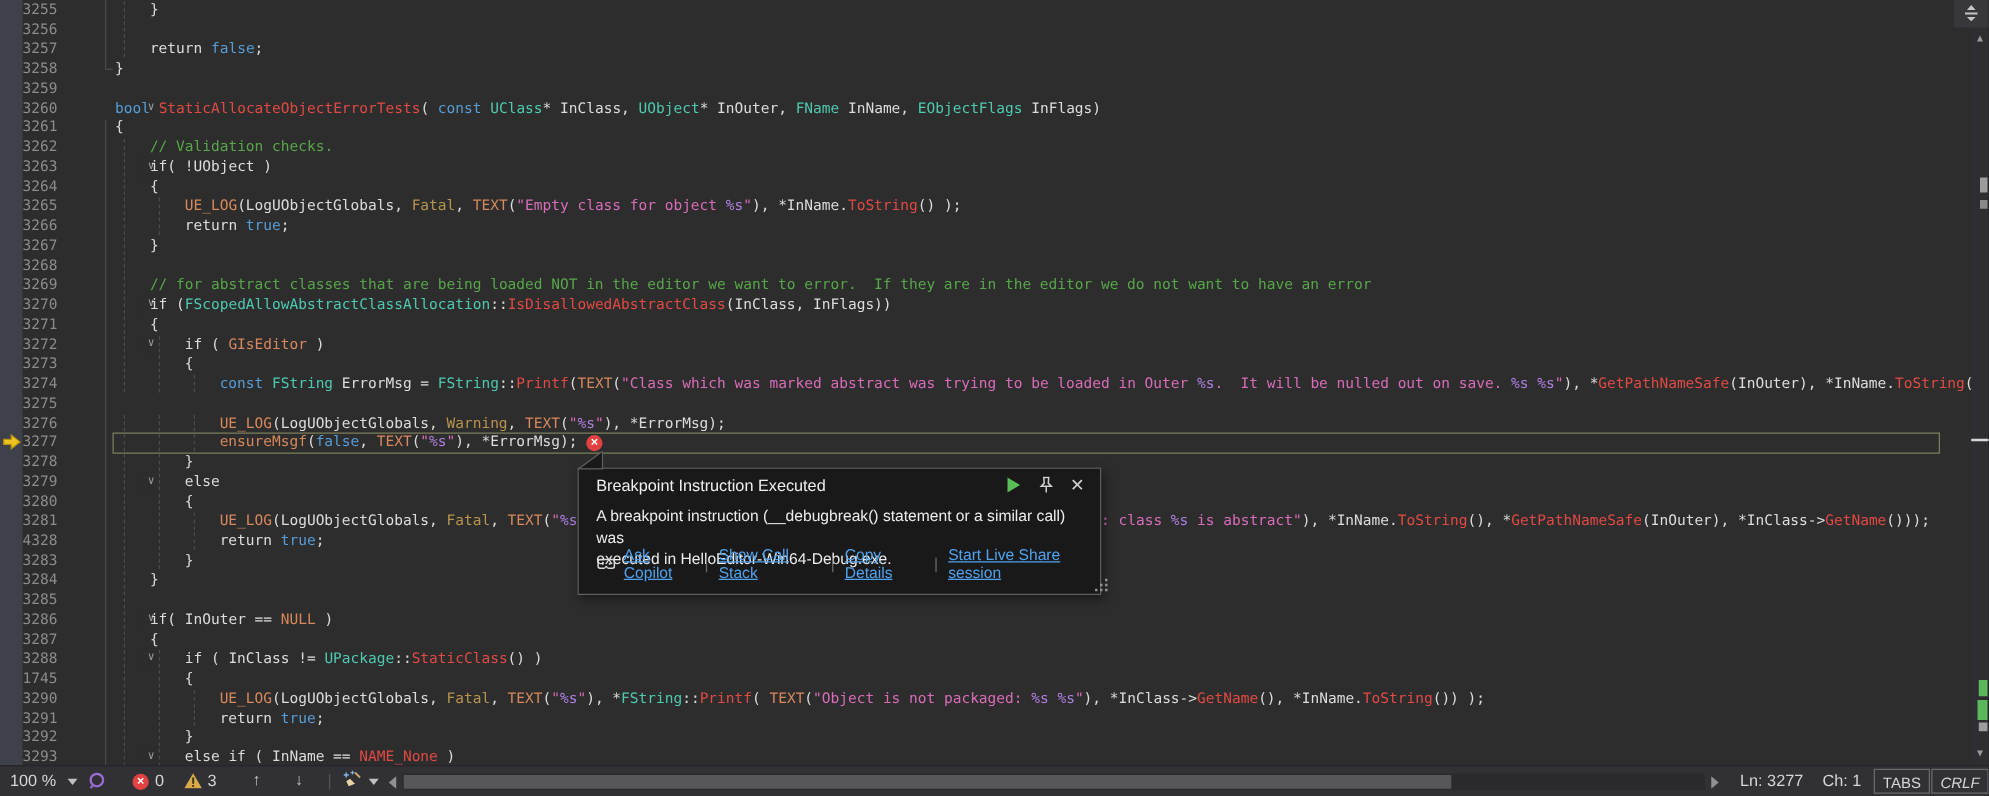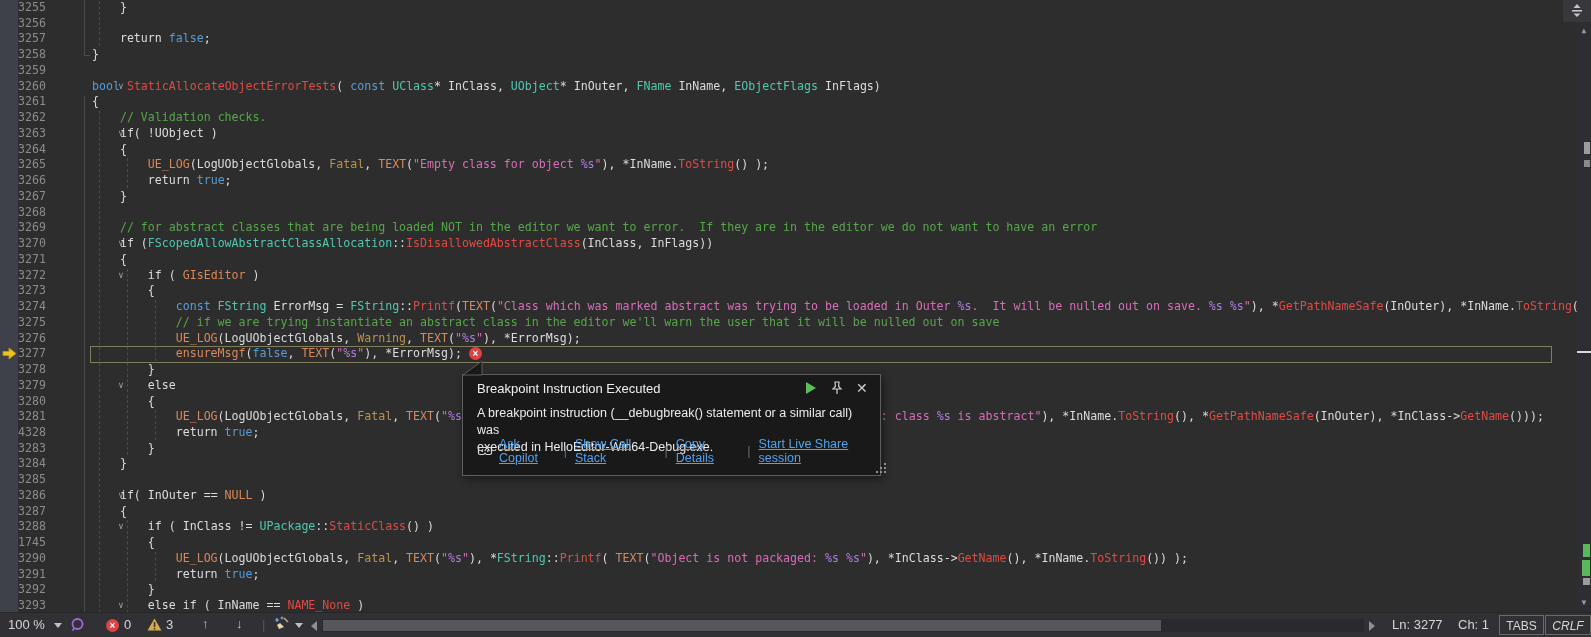--- a/index.html
+++ b/index.html
@@ -97,21 +97,21 @@
         <div class="line" style="top: 157.4px;"><span class="ln">3265</span><span class="fold"></span><span class="code"><span class="gd"></span><span class="gd"></span><span class="tk-m">UE_LOG</span><span class="tk-d">(LogUObjectGlobals, </span><span class="tk-e">Fatal</span><span class="tk-d">, </span><span class="tk-m">TEXT</span><span class="tk-d">(</span><span class="tk-s">"Empty class for object </span><span class="tk-p">%s</span><span class="tk-s">"</span><span class="tk-d">), *InName.</span><span class="tk-f">ToString</span><span class="tk-d">() );</span></span></div>
         <div class="line" style="top: 173.14px;"><span class="ln">3266</span><span class="fold"></span><span class="code"><span class="gd"></span><span class="gd"></span><span class="tk-d">return </span><span class="tk-k">true</span><span class="tk-d">;</span></span></div>
         <div class="line" style="top: 188.88px;"><span class="ln">3267</span><span class="fold"></span><span class="code"><span class="gd"></span><span class="tk-d">}</span></span></div>
         <div class="line" style="top: 204.62px;"><span class="ln">3268</span><span class="fold"></span><span class="code"><span class="gd"></span></span></div>
         <div class="line" style="top: 220.36px;"><span class="ln">3269</span><span class="fold"></span><span class="code"><span class="gd"></span><span class="tk-c">// for abstract classes that are being loaded NOT in the editor we want to error.  If they are in the editor we do not want to have an error</span></span></div>
         <div class="line" style="top: 236.1px;"><span class="ln">3270</span><span class="fold"><span class="chev">∨</span></span><span class="code"><span class="gd"></span><span class="tk-d">if (</span><span class="tk-t">FScopedAllowAbstractClassAllocation</span><span class="tk-d">::</span><span class="tk-f">IsDisallowedAbstractClass</span><span class="tk-d">(InClass, InFlags))</span></span></div>
         <div class="line" style="top: 251.84px;"><span class="ln">3271</span><span class="fold"></span><span class="code"><span class="gd"></span><span class="tk-d">{</span></span></div>
         <div class="line" style="top: 267.58px;"><span class="ln">3272</span><span class="fold"><span class="chev">∨</span></span><span class="code"><span class="gd"></span><span class="gd"></span><span class="tk-d">if ( </span><span class="tk-m">GIsEditor</span><span class="tk-d"> )</span></span></div>
         <div class="line" style="top: 283.32px;"><span class="ln">3273</span><span class="fold"></span><span class="code"><span class="gd"></span><span class="gd"></span><span class="tk-d">{</span></span></div>
         <div class="line" style="top: 299.06px;"><span class="ln">3274</span><span class="fold"></span><span class="code"><span class="gd"></span><span class="gd"></span><span class="gd"></span><span class="tk-k">const </span><span class="tk-t">FString</span><span class="tk-d"> ErrorMsg = </span><span class="tk-t">FString</span><span class="tk-d">::</span><span class="tk-f">Printf</span><span class="tk-d">(</span><span class="tk-m">TEXT</span><span class="tk-d">(</span><span class="tk-s">"Class which was marked abstract was trying to be loaded in Outer </span><span class="tk-p">%s</span><span class="tk-s">.  It will be nulled out on save. </span><span class="tk-p">%s</span><span class="tk-s"> </span><span class="tk-p">%s</span><span class="tk-s">"</span><span class="tk-d">), *</span><span class="tk-f">GetPathNameSafe</span><span class="tk-d">(InOuter), *InName.</span><span class="tk-f">ToString</span><span class="tk-d">()</span></span></div>
-        <div class="line" style="top: 314.8px;"><span class="ln">3275</span><span class="fold"></span><span class="code"><span class="gd"></span><span class="gd"></span><span class="gd"></span><span class="tk-c">// if we are trying instantiate an abstract class in the editor we'll warn the user that it will be nulled out on save</span></span></div>
+        <div class="line" style="top: 314.8px;"><span class="ln">3275</span><span class="fold"></span></div>
         <div class="line" style="top: 330.54px;"><span class="ln">3276</span><span class="fold"></span><span class="code"><span class="gd"></span><span class="gd"></span><span class="gd"></span><span class="tk-m">UE_LOG</span><span class="tk-d">(LogUObjectGlobals, </span><span class="tk-e">Warning</span><span class="tk-d">, </span><span class="tk-m">TEXT</span><span class="tk-d">(</span><span class="tk-s">"</span><span class="tk-p">%s</span><span class="tk-s">"</span><span class="tk-d">), *ErrorMsg);</span></span></div>
         <div class="line" style="top: 346.28px;"><span class="ln">3277</span><span class="fold"></span><span class="code"><span class="gd"></span><span class="gd"></span><span class="gd"></span><span class="tk-m">ensureMsgf</span><span class="tk-d">(</span><span class="tk-k">false</span><span class="tk-d">, </span><span class="tk-m">TEXT</span><span class="tk-d">(</span><span class="tk-s">"</span><span class="tk-p">%s</span><span class="tk-s">"</span><span class="tk-d">), *ErrorMsg);</span><span class="errdot">×</span></span></div>
         <div class="line" style="top: 362.02px;"><span class="ln">3278</span><span class="fold"></span><span class="code"><span class="gd"></span><span class="gd"></span><span class="tk-d">}</span></span></div>
         <div class="line" style="top: 377.76px;"><span class="ln">3279</span><span class="fold"><span class="chev">∨</span></span><span class="code"><span class="gd"></span><span class="gd"></span><span class="tk-d">else</span></span></div>
         <div class="line" style="top: 393.5px;"><span class="ln">3280</span><span class="fold"></span><span class="code"><span class="gd"></span><span class="gd"></span><span class="tk-d">{</span></span></div>
         <div class="line" style="top: 409.24px;"><span class="ln">3281</span><span class="fold"></span><span class="code"><span class="gd"></span><span class="gd"></span><span class="gd"></span><span class="tk-m">UE_LOG</span><span class="tk-d">(LogUObjectGlobals, </span><span class="tk-e">Fatal</span><span class="tk-d">, </span><span class="tk-m">TEXT</span><span class="tk-d">(</span><span class="tk-s">"</span><span class="tk-p">%s</span><span class="tk-s">"</span><span class="tk-d">), *</span><span class="tk-t">FString</span><span class="tk-d">::</span><span class="tk-f">Printf</span><span class="tk-d">( </span><span class="tk-m">TEXT</span><span class="tk-d">(</span><span class="tk-s">"Cannot create a new object in </span><span class="tk-p">%s</span><span class="tk-s">: class </span><span class="tk-p">%s</span><span class="tk-s"> is abstract"</span><span class="tk-d">), *InName.</span><span class="tk-f">ToString</span><span class="tk-d">(), *</span><span class="tk-f">GetPathNameSafe</span><span class="tk-d">(InOuter), *InClass-&gt;</span><span class="tk-f">GetName</span><span class="tk-d">()));</span></span></div>
         <div class="line" style="top: 424.98px;"><span class="ln">4328</span><span class="fold"></span><span class="code"><span class="gd"></span><span class="gd"></span><span class="gd"></span><span class="tk-d">return </span><span class="tk-k">true</span><span class="tk-d">;</span></span></div>
         <div class="line" style="top: 440.72px;"><span class="ln">3283</span><span class="fold"></span><span class="code"><span class="gd"></span><span class="gd"></span><span class="tk-d">}</span></span></div>
         <div class="line" style="top: 456.46px;"><span class="ln">3284</span><span class="fold"></span><span class="code"><span class="gd"></span><span class="tk-d">}</span></span></div>
         <div class="line" style="top: 472.2px;"><span class="ln">3285</span><span class="fold"></span><span class="code"><span class="gd"></span></span></div>

